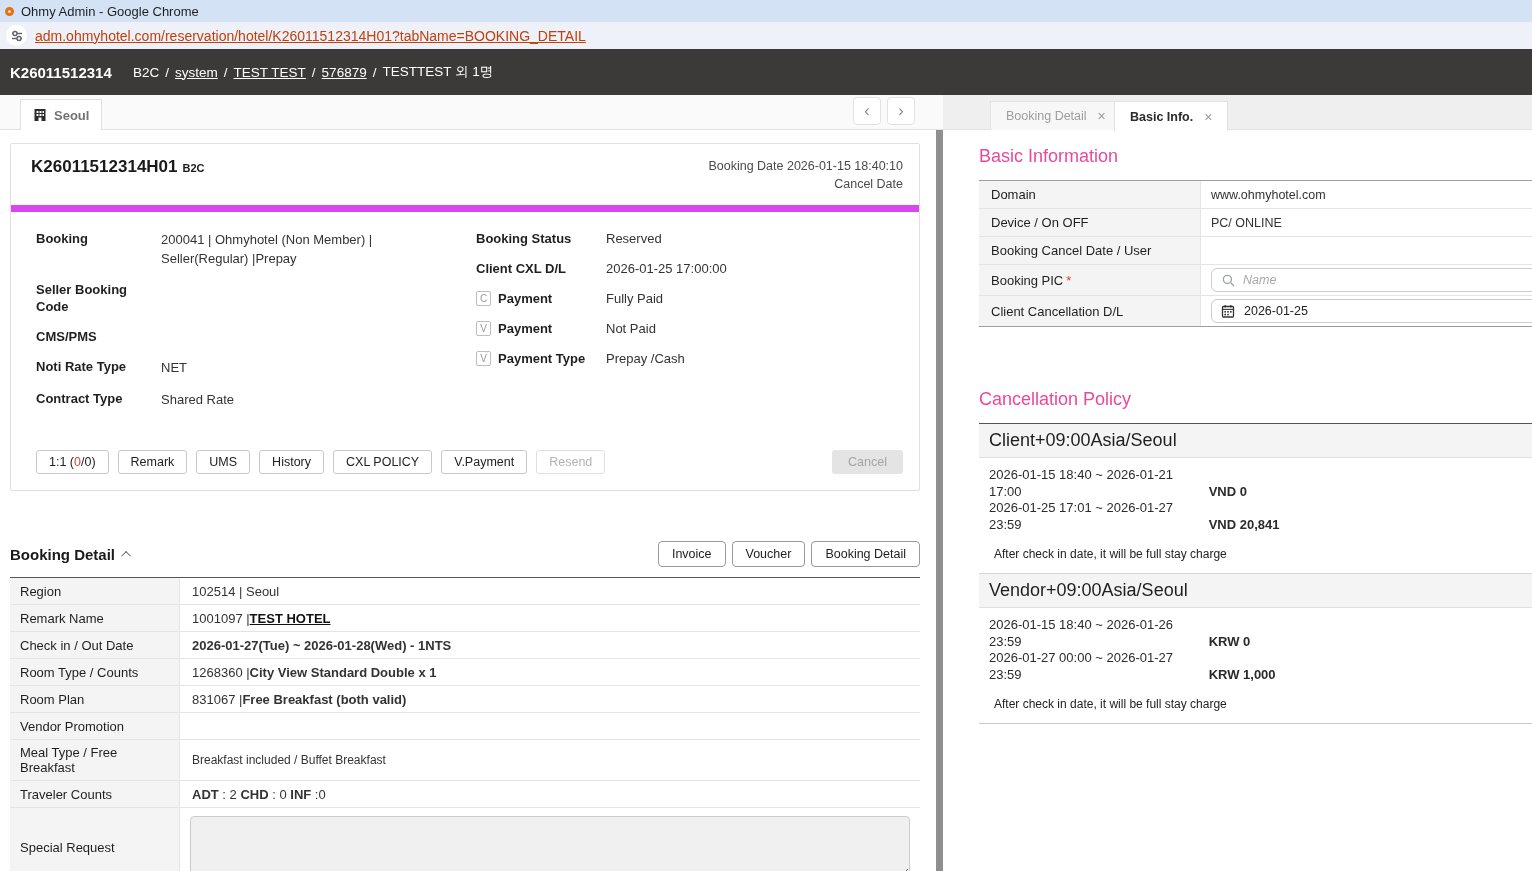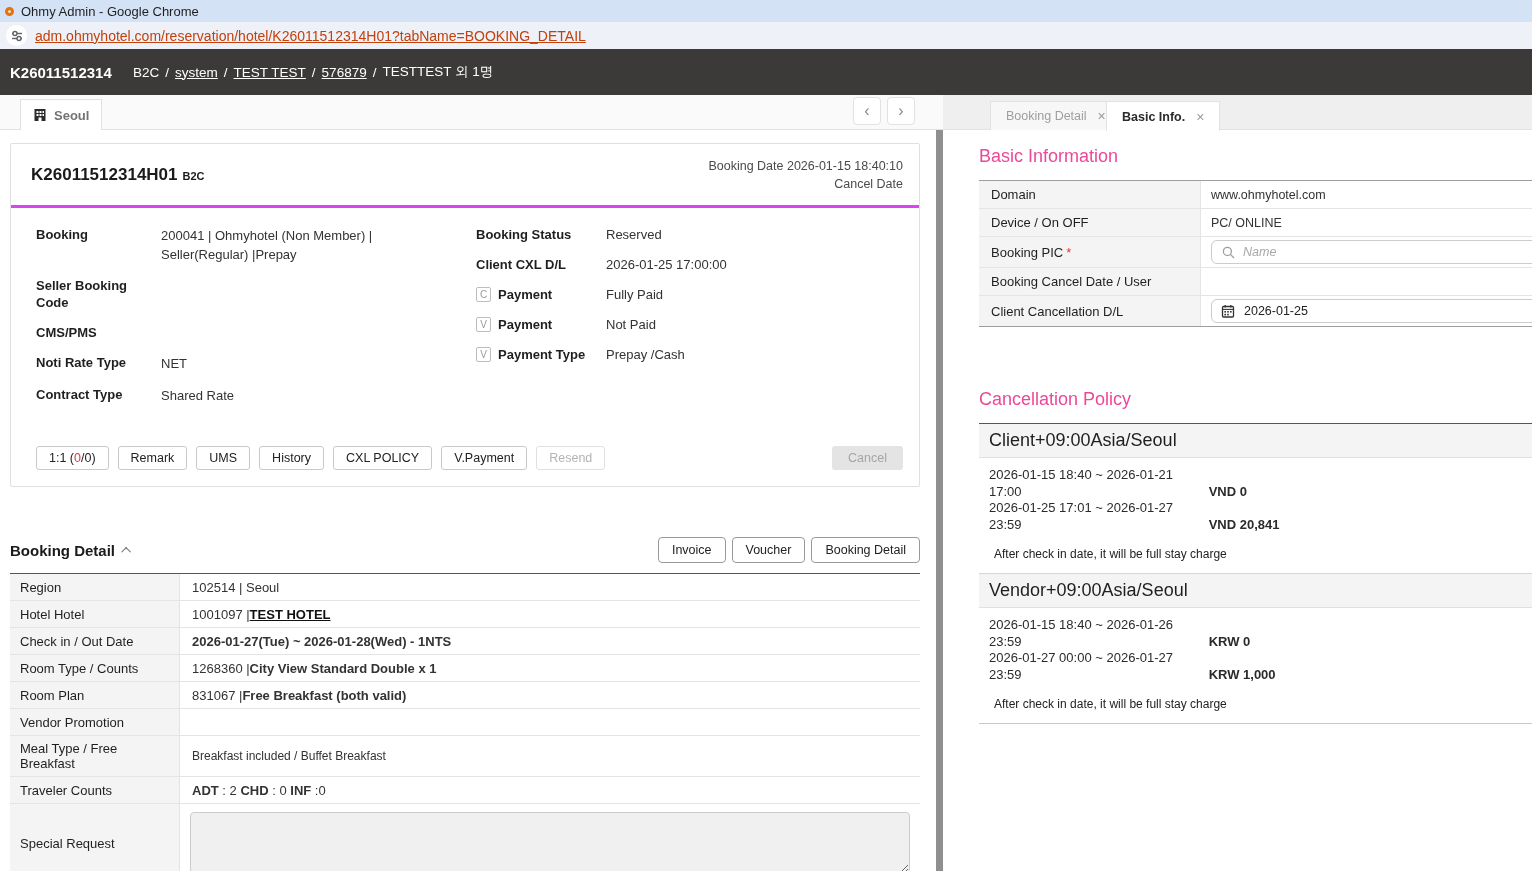--- a/index.html
+++ b/index.html
@@ -25,21 +25,21 @@
   .lp-strip { position:absolute; top:0; left:0; right:0; height:35px; background:#fafafa; border-bottom:1px solid #e2e2e2; }
   .region-tab { position:absolute; left:20px; top:4px; height:31px; min-width:81px; background:#fff; border:1px solid #e0e0e0; border-bottom:none; z-index:2; display:flex; align-items:center; justify-content:center; gap:7px; font-weight:bold; font-size:13px; color:#737373; padding:0 12px; cursor:pointer; }
   .nav-btns { position:absolute; top:2px; left:853px; display:flex; gap:6px; z-index:2; }
   .nav-btn { width:28px; height:28px; background:#fff; border:1px solid #e2e2e2; border-radius:4px; color:#8a8a8a; font-size:16px; display:flex; align-items:center; justify-content:center; cursor:pointer; }
   .lp-content { position:absolute; top:35px; left:0; right:7px; bottom:0; overflow:hidden; }
   .lp-scrollbar { position:absolute; top:35px; right:0; width:7px; bottom:0; background:#f2f2f2; }
   .lp-thumb { position:absolute; top:0; left:0; width:7px; height:100%; background:#8f8f8f; }
 
   
   .card { margin:13px 16px 0 10px; border:1px solid #e0e0e0; border-radius:2px; background:#fff; }
-  .card-header { display:flex; justify-content:space-between; align-items:center; padding:13px 16px 12px 20px; border-bottom:3px solid #d946ef; }
+  .card-header { display:flex; justify-content:space-between; align-items:flex-start; padding:13px 16px 12px 20px; border-bottom:7px solid #d946ef; }
   .card-title { font-size:17px; font-weight:bold; color:#1a1a1a; }
   .card-badge { font-size:11px; font-weight:bold; color:#1a1a1a; margin-left:5px; }
   .card-dates { text-align:right; font-size:12.5px; color:#4a4a4a; line-height:18px; }
   .card-body { display:flex; padding:18px 0 0 25px; }
   .col-left { width:440px; flex-shrink:0; }
   .col-right { width:430px; }
   .field-row { margin-bottom:13px; display:flex; font-size:13px; align-items:flex-start; }
   .f-label { width:125px; flex-shrink:0; font-weight:600; color:#1f1f1f; line-height:17px; }
   .f-value { width:300px; color:#333; line-height:19px; }
   .fr-label { width:130px; flex-shrink:0; font-weight:600; color:#1f1f1f; display:flex; align-items:flex-start; line-height:17px; }
@@ -68,21 +68,21 @@
   .bd-value.small { font-size:12px; }
   .hotel-link { font-weight:bold; text-decoration:underline; color:#111; cursor:pointer; }
   .sr-value { padding:8px 10px; }
   .sr-textarea { width:100%; height:62px; background:#f0f0f0; border:1px solid #ccc; border-radius:4px; resize:both; font-family:inherit; }
 
   
   .right-panel { position:absolute; top:95px; left:943px; width:589px; height:776px; background:#fff; overflow:hidden; }
   .rp-strip { position:relative; height:35px; background:#efefef; border-bottom:1px solid #e2e2e2; }
   .rp-tab { position:absolute; top:6px; height:29px; display:flex; align-items:center; gap:11px; font-size:12.5px; padding:0 15px; border:1px solid #e2e2e2; border-bottom:none; cursor:pointer; white-space:nowrap; }
   .rp-tab.inactive { left:47px; background:#f7f7f7; color:#9e9e9e; }
-  .rp-tab.active { left:163px; background:#fff; color:#2b2b2b; font-weight:bold; height:30px; z-index:2; }
+  .rp-tab.active { left:171px; background:#fff; color:#2b2b2b; font-weight:bold; height:30px; z-index:2; }
   .tab-close { color:#9a9a9a; font-size:14px; font-weight:normal; cursor:pointer; }
   .rp-content { padding:16px 0 0 36px; }
   .rp-h { font-size:18px; font-weight:normal; color:#ec4899; }
   .bi-table { margin-top:13px; border-top:1px solid #9e9e9e; border-bottom:1px solid #9e9e9e; }
   .bi-row { display:flex; border-bottom:1px solid #e4e4e4; min-height:28px; }
   .bi-row:last-child { border-bottom:none; }
   .bi-label { width:222px; flex-shrink:0; background:#f4f4f4; padding:6px 4px 6px 12px; font-size:13px; color:#1f1f1f; border-right:1px solid #e4e4e4; display:flex; align-items:center; }
   .bi-value { flex:1; padding:3px 0 3px 10px; font-size:12.5px; color:#333; display:flex; align-items:center; }
   .req-star { color:#e53935; margin-left:3px; }
   .search-input { width:330px; height:24px; border:1px solid #ccc; border-radius:6px; display:flex; align-items:center; gap:8px; padding-left:10px; background:#fff; }
@@ -251,21 +251,21 @@
         <button class="outline-btn">Booking Detail</button>
       </span>
     </div>
 
     <div class="bd-table">
       <div class="bd-row">
         <div class="bd-label">Region</div>
         <div class="bd-value">102514 | Seoul</div>
       </div>
       <div class="bd-row">
-        <div class="bd-label">Hotel Hotel</div>
+        <div class="bd-label">Remark Name</div>
         <div class="bd-value">
             <span>1001097 | </span>
             <span class="hotel-link">TEST HOTEL</span>
           </div>
       </div>
       <div class="bd-row">
         <div class="bd-label">Check in / Out Date</div>
         <div class="bd-value">
             <span class="b">2026-01-27(Tue) ~ 2026-01-28(Wed) - 1NTS</span>
           </div>
@@ -336,37 +336,37 @@
     <div class="bi-table">
       <div class="bi-row">
         <div class="bi-label">Domain</div>
         <div class="bi-value">www.ohmyhotel.com</div>
       </div>
       <div class="bi-row">
         <div class="bi-label">Device / On OFF</div>
         <div class="bi-value">PC/ ONLINE</div>
       </div>
       <div class="bi-row">
+        <div class="bi-label">Booking Cancel Date / User</div>
+        <div class="bi-value"></div>
+      </div>
+      <div class="bi-row">
         <div class="bi-label">
             <span>Booking PIC</span>
             <span class="req-star">*</span>
           </div>
         <div class="bi-value">
           <div class="search-input">
             <svg width="13" height="13" viewBox="0 0 13 13">
               <circle cx="5.4" cy="5.4" r="4" fill="none" stroke="#9aa0a6" stroke-width="1.3"></circle>
               <line x1="8.4" y1="8.4" x2="12" y2="12" stroke="#9aa0a6" stroke-width="1.3"></line>
             </svg>
             <input type="text" placeholder="Name" style="">
           </div>
         </div>
-      </div>
-      <div class="bi-row">
-        <div class="bi-label">Booking Cancel Date / User</div>
-        <div class="bi-value"></div>
       </div>
       <div class="bi-row">
         <div class="bi-label">Client Cancellation D/L</div>
         <div class="bi-value">
           <div class="date-input">
             <svg width="14" height="14" viewBox="0 0 14 14">
               <rect x="1.5" y="2.5" width="11" height="10.5" rx="1" fill="none" stroke="#333" stroke-width="1.3"></rect>
               <line x1="4.2" y1="1" x2="4.2" y2="3.5" stroke="#333" stroke-width="1.3"></line>
               <line x1="9.8" y1="1" x2="9.8" y2="3.5" stroke="#333" stroke-width="1.3"></line>
               <line x1="1.5" y1="5.4" x2="12.5" y2="5.4" stroke="#333" stroke-width="1.1"></line>

